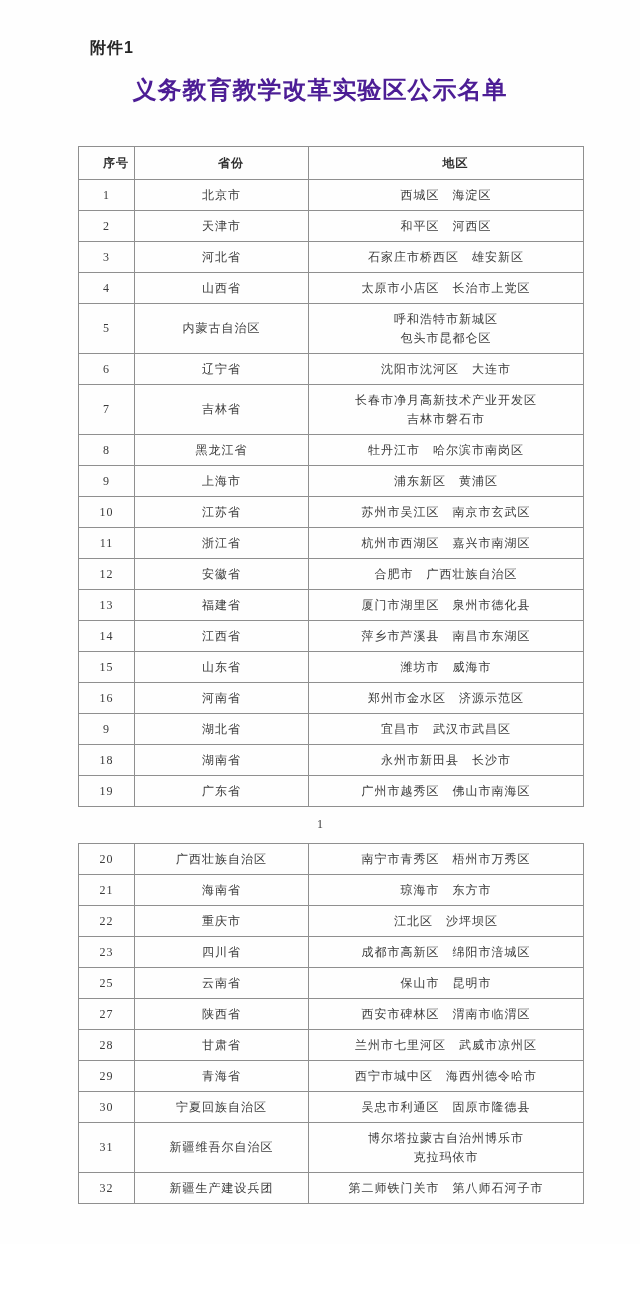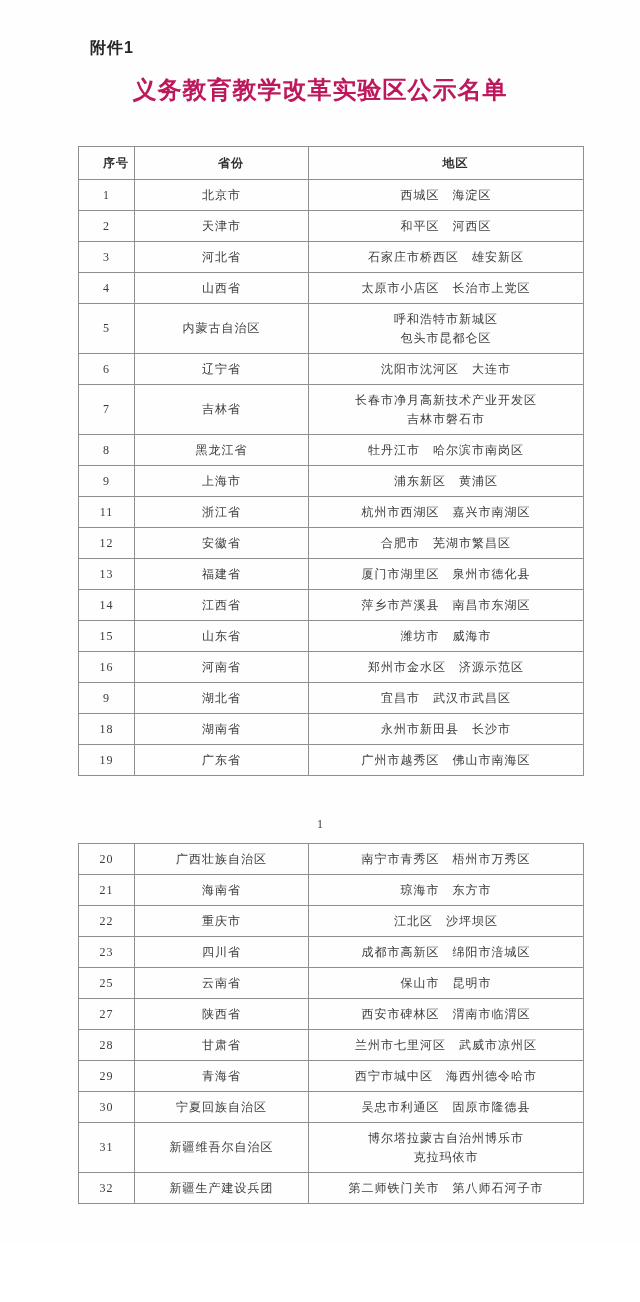--- a/index.html
+++ b/index.html
@@ -26,21 +26,21 @@
     letter-spacing: 1px;
   }
   .doc-title {
     position: absolute;
     left: 0; right: 0; top: 74px;
     margin: 0;
     text-align: center;
     font-size: 24px;
     font-weight: 700;
     letter-spacing: 1px;
-    color: #be185d;
+    color: #4c1d95;
   }
   table.roster {
     position: absolute;
     left: 78px;
     width: 505px;
     border-collapse: collapse;
     table-layout: fixed;
   }
   table.roster-p1 { top: 146px; }
   table.roster-p2 { top: 843px; }
@@ -188,38 +188,49 @@
           </td>
           <td>
             <div class="cell-line">上海市</div>
           </td>
           <td>
             <div class="cell-line">浦东新区　黄浦区</div>
           </td>
         </tr>
         <tr class="single">
           <td>
+            <div class="cell-line">10</div>
+          </td>
+          <td>
+            <div class="cell-line">江苏省</div>
+          </td>
+          <td>
+            <div class="cell-line">苏州市吴江区　南京市玄武区</div>
+          </td>
+        </tr>
+        <tr class="single">
+          <td>
             <div class="cell-line">11</div>
           </td>
           <td>
             <div class="cell-line">浙江省</div>
           </td>
           <td>
             <div class="cell-line">杭州市西湖区　嘉兴市南湖区</div>
           </td>
         </tr>
         <tr class="single">
           <td>
             <div class="cell-line">12</div>
           </td>
           <td>
             <div class="cell-line">安徽省</div>
           </td>
           <td>
-            <div class="cell-line">合肥市　芜湖市繁昌区</div>
+            <div class="cell-line">合肥市　广西壮族自治区</div>
           </td>
         </tr>
         <tr class="single">
           <td>
             <div class="cell-line">13</div>
           </td>
           <td>
             <div class="cell-line">福建省</div>
           </td>
           <td>

